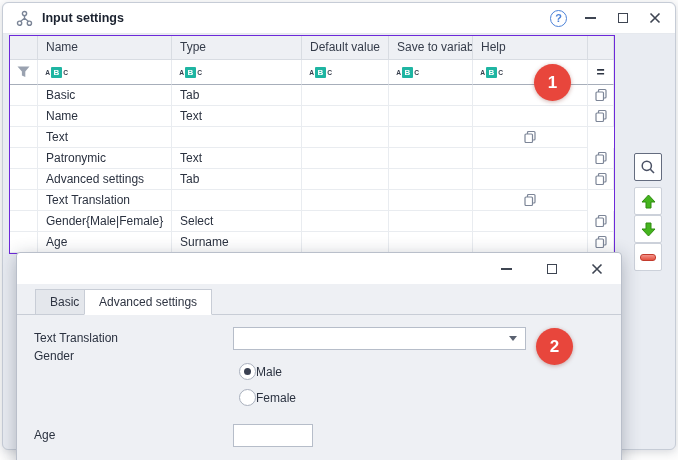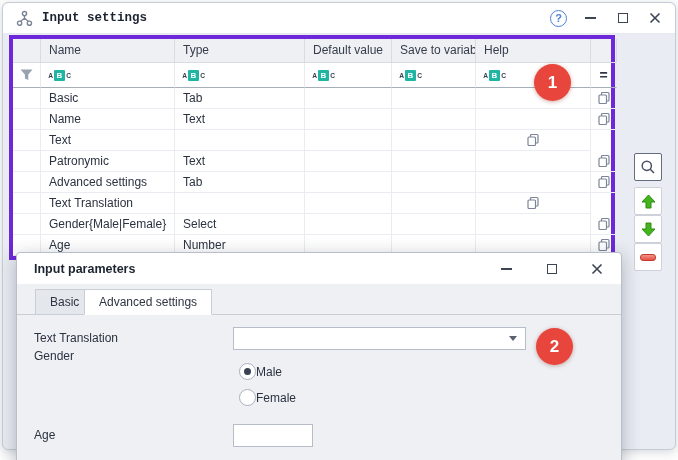--- a/index.html
+++ b/index.html
@@ -4,31 +4,31 @@
 <style>
   * { margin:0; padding:0; box-sizing:border-box; }
   html,body { width:678px; height:460px; overflow:hidden; background:#fdfdfd;
     font-family:"Liberation Sans", sans-serif; font-size:12px; color:#2b3240; }
   .window { position:absolute; left:2px; top:2px; width:674px; height:448px;
     background:#e9ecf2; border:1px solid #c6ccd6; border-radius:6px;
     box-shadow:0 2px 10px rgba(40,50,70,.18); z-index:1; }
   .titlebar { position:absolute; left:0; top:0; right:0; height:31px; background:#fff;
     border-radius:6px 6px 0 0; border-bottom:1px solid #e6e9ee; display:flex; align-items:center; }
   .titlebar .appicon { margin-left:13px; width:17px; height:17px; }
-  .titlebar .title { margin-left:9px; font-weight:bold; font-size:12.5px; color:#1c2330;font-family:Liberation Mono, monospace; }
+  .titlebar .title { margin-left:9px; font-weight:bold; font-size:12.5px; color:#1c2330; }
   .winctrls { margin-left:auto; margin-right:12px; display:flex; align-items:center; gap:15px; }
   .ctrl { width:17px; height:17px; display:flex; align-items:center; justify-content:center; cursor:pointer; }
   .help-circle { width:17px; height:17px; border:1.5px solid #4c82d8; border-radius:50%;
     color:#4c82d8; font-size:11px; font-weight:bold; display:flex; align-items:center; justify-content:center; }
   .min-bar { width:11px; height:2px; background:#3e4552; }
   .max-box { width:10px; height:10px; border:1.5px solid #3e4552; }
 
   
   .grid { position:absolute; left:6px; top:32px; width:606px; background:#be185d;
-    border:4px solid #6d28d9; }
+    border:1px solid #6d28d9; }
   .grow { display:grid; grid-template-columns:28px 134px 130px 87px 84px 115px 26px; }
   .ghead { height:24px; background:#eef0f4; }
   .ghead > div { border-right:1px solid #d8dce2; border-bottom:1px solid #d8dce2;
     line-height:23px; padding-left:8px; color:#353c4a; overflow:hidden; white-space:nowrap; }
   .gfilter { height:25px; background:#fff; }
   .gfilter > div { border-right:1px solid #e7eaef; border-bottom:1px solid #a7aeba;
     display:flex; align-items:center; padding-left:7px; }
   .gdata { height:21px; background:#fff; }
   .gdata > div { border-right:1px solid #e9ecf0; border-bottom:1px solid #e9ecf0;
     line-height:20px; padding-left:8px; overflow:hidden; white-space:nowrap; color:#2b3240; }
@@ -261,21 +261,21 @@
         <svg width="14" height="14" viewBox="0 0 14 14">
           <rect x="4.5" y="1.5" width="7.5" height="8.5" rx="1" fill="#fff" stroke="#7c8597" stroke-width="1.2"></rect>
           <rect x="2" y="4" width="7.5" height="8.5" rx="1" fill="#fff" stroke="#7c8597" stroke-width="1.2"></rect>
         </svg>
       </div>
     </div>
 
     <div class="grow gdata">
       <div class="gutter"></div>
       <div>Age</div>
-      <div>Number</div>
+      <div>Surname</div>
       <div></div>
       <div></div>
       <div></div>
       <div class="cell-copy">
         <svg width="14" height="14" viewBox="0 0 14 14">
           <rect x="4.5" y="1.5" width="7.5" height="8.5" rx="1" fill="#fff" stroke="#7c8597" stroke-width="1.2"></rect>
           <rect x="2" y="4" width="7.5" height="8.5" rx="1" fill="#fff" stroke="#7c8597" stroke-width="1.2"></rect>
         </svg>
       </div>
     </div>
@@ -298,21 +298,20 @@
       <path d="M7.5 14 L1 7 H5 V1 H10 V7 H14 Z" fill="#44b41e" stroke="#2f8c0f" stroke-width="1"></path>
     </svg>
   </div>
   <div class="sbtn" style="top:240px;">
     <div class="minus-glyph"></div>
   </div>
 </div>
 
 <div class="dialog">
   <div class="dtitle">
-    <span class="dtext">Input parameters</span>
     <div class="dctrls">
       <div class="ctrl">
           <div class="min-bar"></div>
         </div>
       <div class="ctrl">
           <div class="max-box"></div>
         </div>
       <div class="ctrl">
         <svg width="12" height="12" viewBox="0 0 12 12">
             <path d="M1.5 1.5 L10.5 10.5 M10.5 1.5 L1.5 10.5" stroke="#3e4552" stroke-width="1.6"></path>

